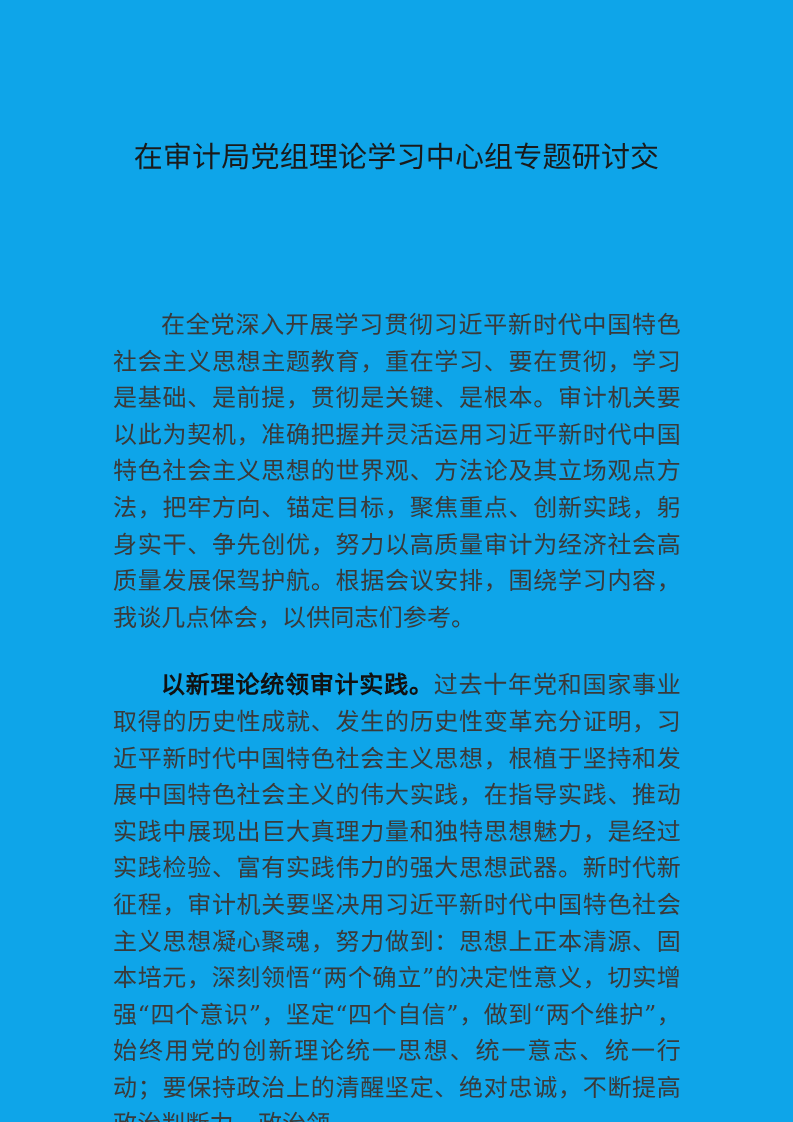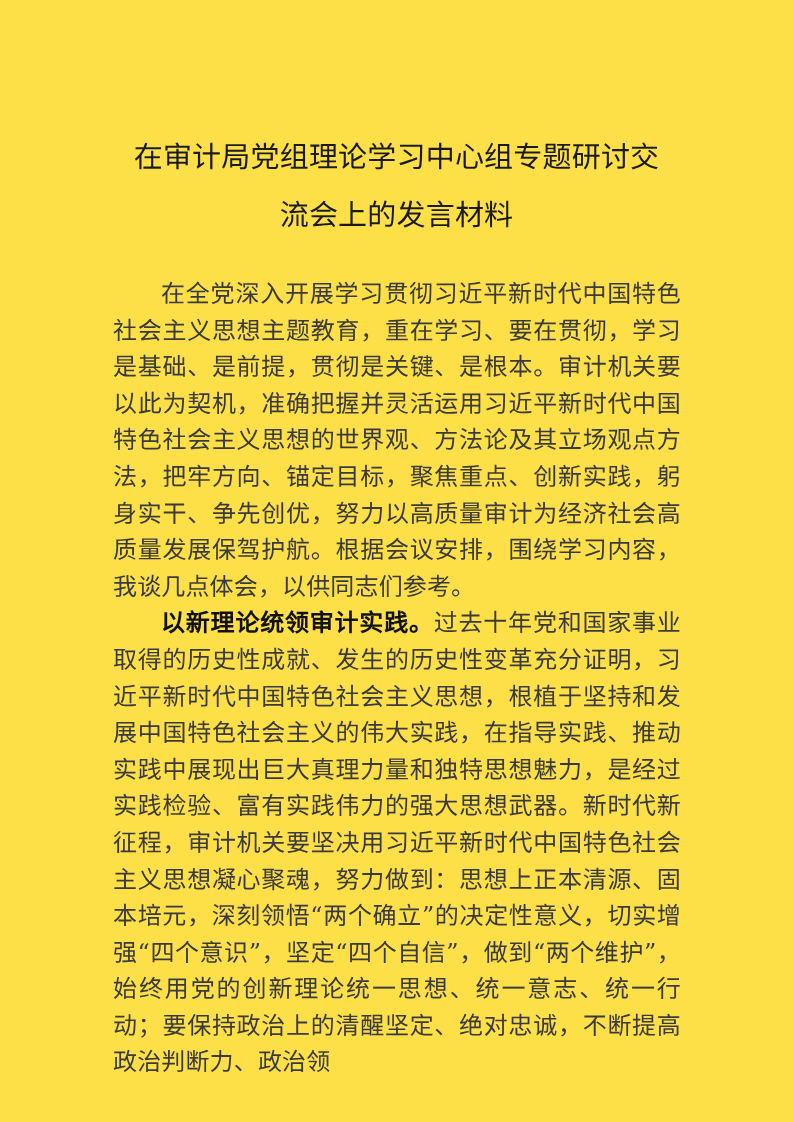--- a/index.html
+++ b/index.html
@@ -51,36 +51,36 @@
     margin: 0;
     text-align: justify;
     text-justify: inter-character;
     text-align-last: left;
     word-break: break-all;
     letter-spacing: 0.15px;
   }
 
   .para.indent {
     text-indent: 2em;
+    margin-top: 31px;
   }
 
   .lead-bold {
     font-weight: 700;
     color: #111111;
     font-family: "DejaVu Serif", "Liberation Serif", serif;
   }
 </style>
 </head>
 <body>
 
-<div class="page" style="background: #fde047;">
+<div class="page" style="background: #0ea5e9;">
 
   <div class="doc-title" style="color: rgb(26, 26, 26);">
     <span style="display: block;">在审计局党组理论学习中心组专题研讨交</span>
-      <span style="display: block;">流会上的发言材料</span>
   </div>
 
   <div class="doc-body" style="color: rgb(58, 58, 58);">
 
 
     <p class="para indent"><span>在全党深入开展学习贯彻习近平新时代中国特色社会主义思想主题教育，重在学习、要在贯彻，学习是基础、是前提，贯彻是关键、是根本。审计机关要以此为契机，准确把握并灵活运用习近平新时代中国特色社会主义思想的世界观、方法论及其立场观点方法，把牢方向、锚定目标，聚焦重点、创新实践，躬身实干、争先创优，努力以高质量审计为经济社会高质量发展保驾护航。根据会议安排，围绕学习内容，我谈几点体会，以供同志们参考。</span></p>
 
     <p class="para indent"><span class="lead-bold" style="color: rgb(17, 17, 17); font-family: Liberation Serif, serif;">以新理论统领审计实践。</span><span>过去十年党和国家事业取得的历史性成就、发生的历史性变革充分证明，习近平新时代中国特色社会主义思想，根植于坚持和发展中国特色社会主义的伟大实践，在指导实践、推动实践中展现出巨大真理力量和独特思想魅力，是经过实践检验、富有实践伟力的强大思想武器。新时代新征程，审计机关要坚决用习近平新时代中国特色社会主义思想凝心聚魂，努力做到：思想上正本清源、固本培元，深刻领悟“两个确立”的决定性意义，切实增强“四个意识”，坚定“四个自信”，做到“两个维护”，始终用党的创新理论统一思想、统一意志、统一行动；要保持政治上的清醒坚定、绝对忠诚，不断提高政治判断力、政治领</span></p>
 
   </div>

